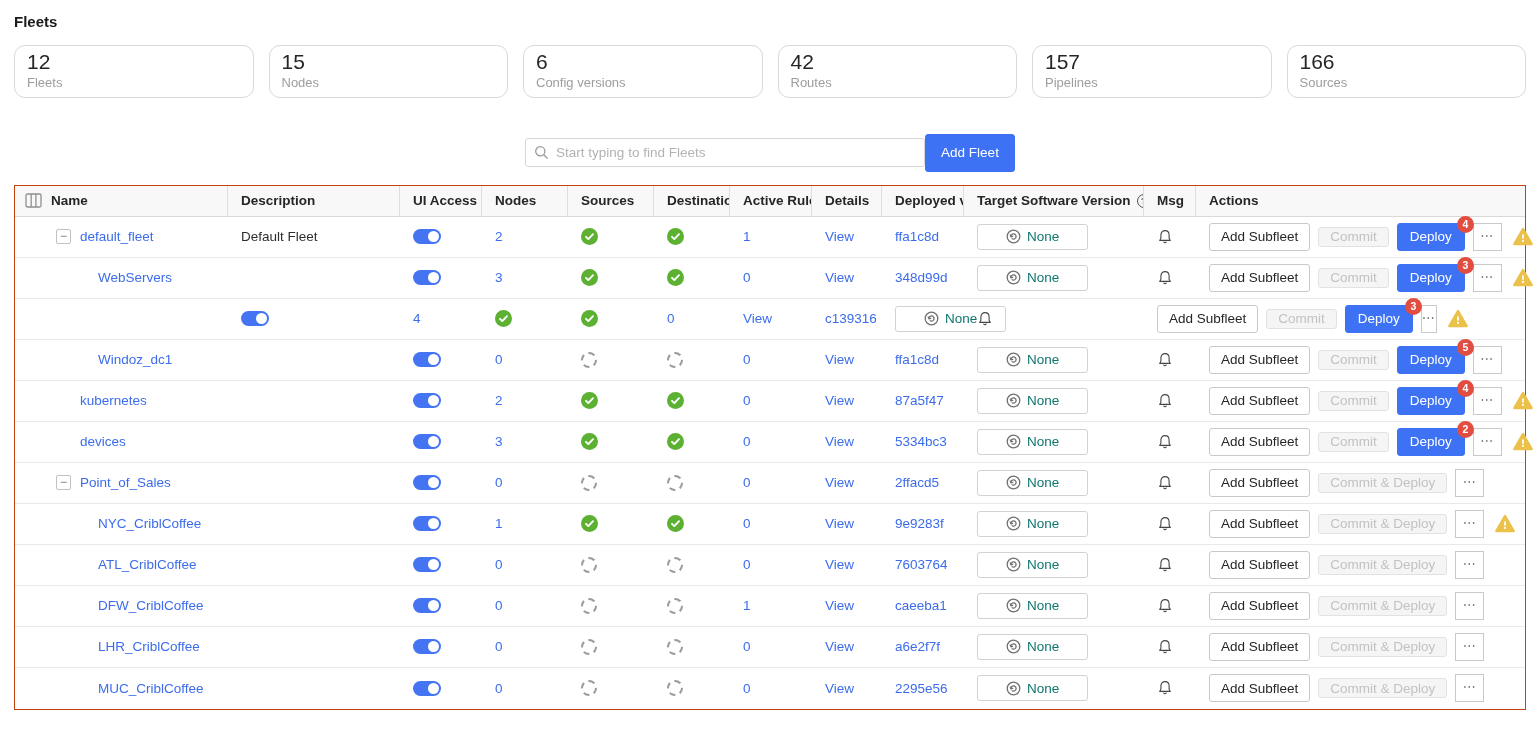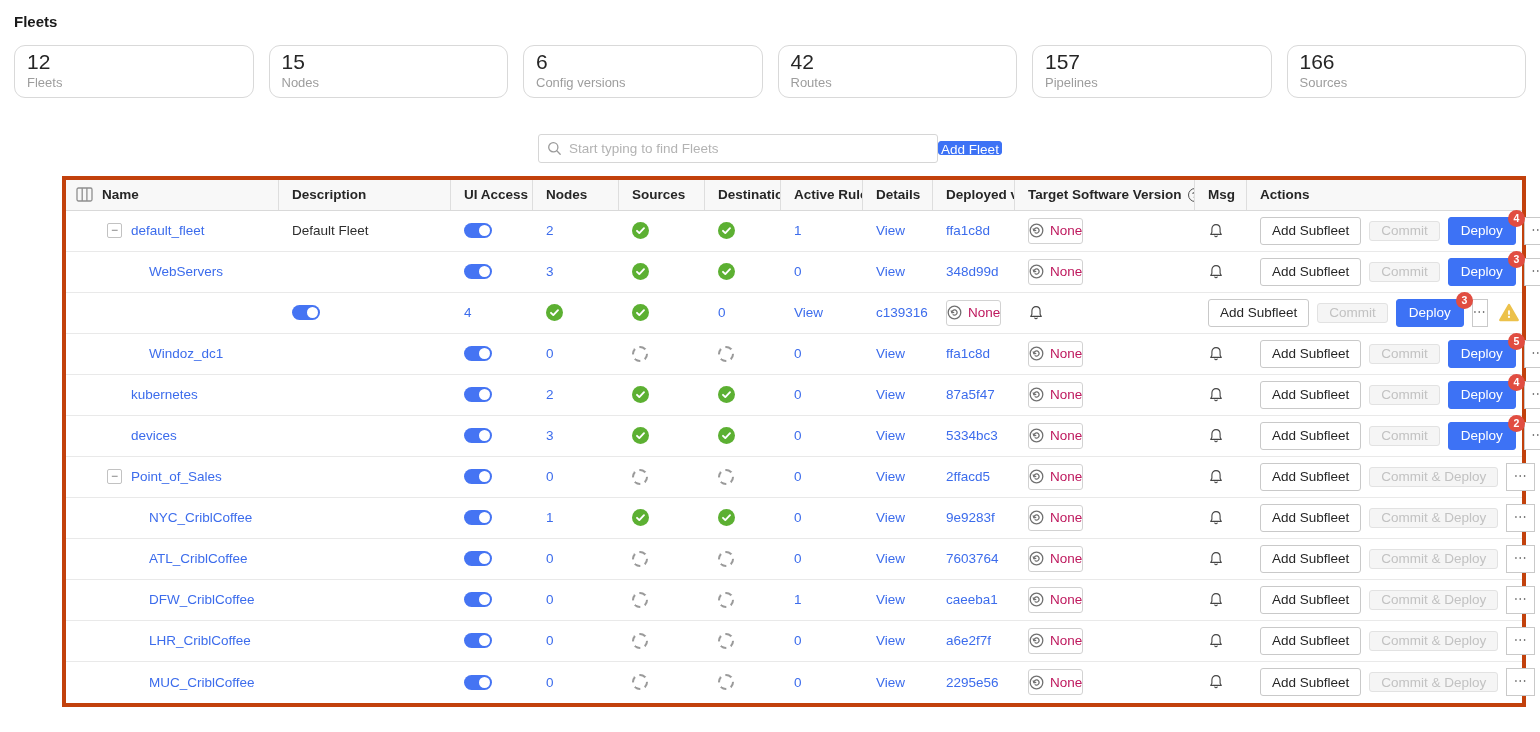--- a/index.html
+++ b/index.html
@@ -23,24 +23,24 @@
   .toolbar { margin-top:36px; display:flex; justify-content:center; align-items:center; }
   .search-box { position:relative; width:400px; height:29px; }
   .search-box input {
     width:100%; height:100%; border:1px solid #d6d6d6; border-radius:3px;
     padding:0 8px 0 30px; font-size:13.5px; color:#333; outline:none;
     font-family:inherit;
   }
   .search-box input::placeholder { color:#b3b3b3; }
   .search-icon { position:absolute; left:9px; top:7px; }
   .btn { border-radius:3px; font-size:13.5px; font-family:inherit; cursor:pointer; white-space:nowrap; }
-  .btn-primary { background:#3d72f5; color:#fff; border:1px solid #3d72f5; height:14px; padding:0 2px; font-weight:400; }
+  .btn-primary { background:#3d72f5; color:#fff; border:1px solid #3d72f5; height:38px; padding:0 15px; font-weight:400; }
 
   
-  .fleet-table { margin-top:13px; border:4px solid #c2410c;margin-left:48px; }
+  .fleet-table { margin-top:13px; border:1px solid #c2410c; }
   .trow {
     display:grid;
     grid-template-columns: 212px 172px 82px 86px 86px 76px 82px 70px 82px 180px 52px 1fr;
     align-items:stretch;
   }
   .thead { background:#f8f8f8; border-bottom:1px solid #d9d9d9; height:31px; }
   .th {
     display:flex; align-items:center; padding:0 6px 0 13px;
     font-weight:700; color:#262626; white-space:nowrap; overflow:hidden;
     border-left:1px solid #dedede; gap:6px;
@@ -70,22 +70,22 @@
 
   
   .toggle { width:28px; height:15px; border-radius:8px; background:#4574f3; position:relative; cursor:pointer; flex:0 0 auto; }
   .toggle::after { content:""; position:absolute; top:2px; right:2px; width:11px; height:11px; border-radius:50%; background:#fff; }
 
   
   .status-empty { width:16px; height:16px; border:2px dashed #9a9a9a; border-radius:50%; }
 
   
   .btn-none {
-    display:inline-flex; align-items:center; gap:6px; height:26px; padding:0 0;
-    background:#fff; border:1px solid #d2d2d2; color:#be185d;
+    display:inline-flex; align-items:center; gap:6px; height:26px; padding:0 28px;
+    background:#fff; border:1px solid #d2d2d2; color:#0f766e;
   }
 
   
   .actions-cell { gap:8px; }
   .btn-outline { height:28px; padding:0 11px; background:#fff; border:1px solid #c9c9c9; color:#262626; }
   .btn-disabled { height:20px; padding:0 11px; background:#f5f5f5; border:1px solid #e2e2e2; color:#c2c2c2; cursor:default; }
   .deploy-wrap { position:relative; display:inline-flex; }
   .btn-deploy { height:28px; padding:0 12px; background:#3d72f5; border:1px solid #3d72f5; color:#fff; }
   .deploy-badge {
     position:absolute; top:-7px; right:-9px; min-width:17px; height:17px; border-radius:9px;

